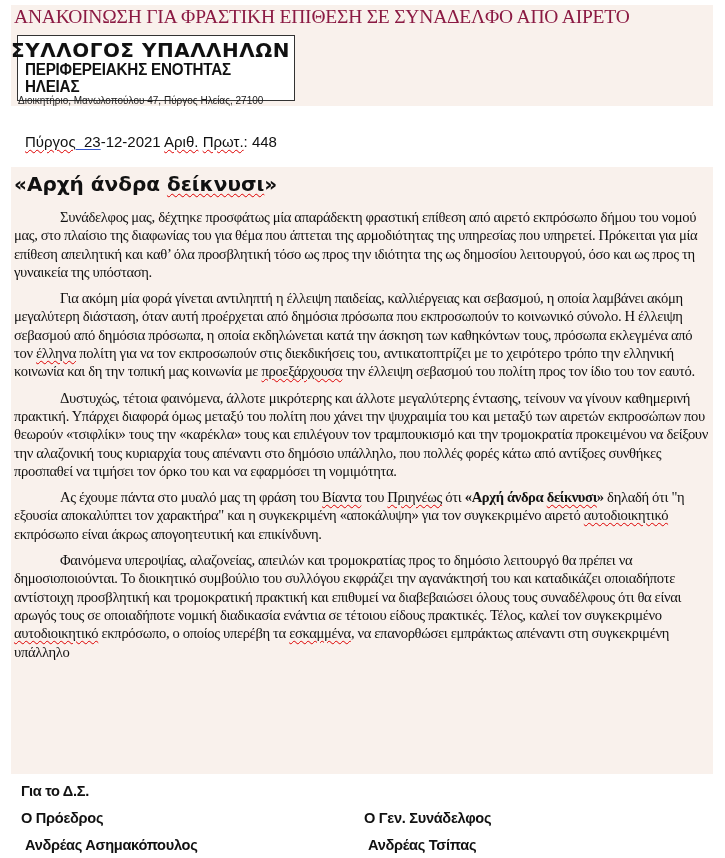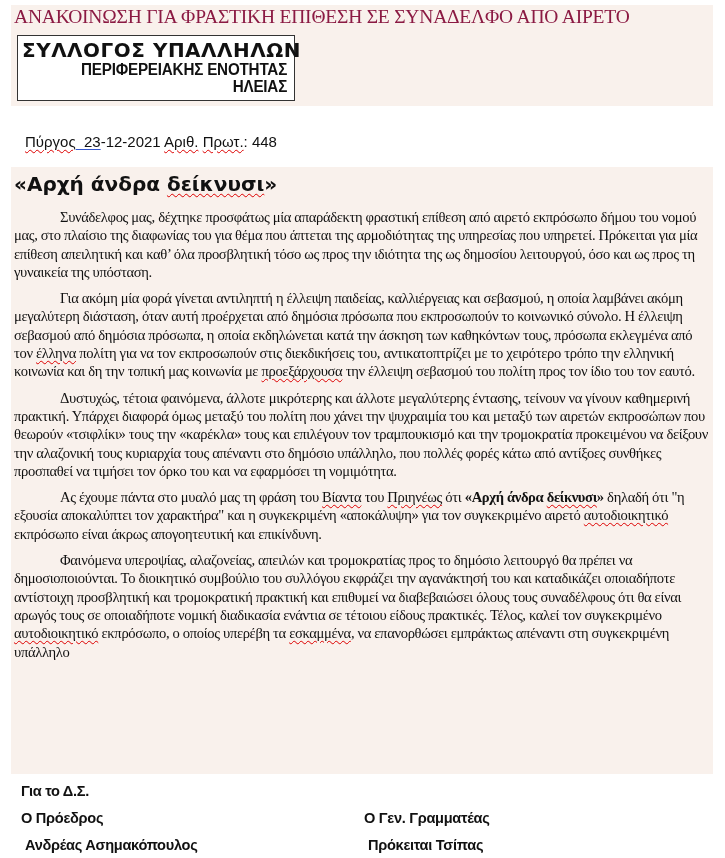--- a/index.html
+++ b/index.html
@@ -2,21 +2,21 @@
 <html><head>
 <meta charset="utf-8">
 <style>
   html, body { margin: 0; padding: 0; background: #ffffff; }
   body { width: 725px; height: 858px; position: relative; overflow: hidden;
          font-family: "Liberation Sans", sans-serif; color: #111; }
   .panel-top { position: absolute; left: 11px; top: 5px; width: 702px; height: 101px; background: #f9f1ec; }
   .headline { position: absolute; left: 14px; top: 6px; font-family: "Liberation Serif", serif;
               font-weight: normal; font-size: 19.5px; color: #8b1a43; letter-spacing: -0.2px; white-space: nowrap; }
   .logo { position: absolute; left: 17px; top: 35px; width: 278px; height: 66px; background: #fff;
-          border: 1px solid #333; box-sizing: border-box; text-align: right; }
+          border: 1px solid #333; box-sizing: border-box; text-align: left; }
   .logo .l1 { font-family: "DejaVu Sans", sans-serif; font-weight: bold; font-size: 19px; line-height: 22px; margin-top: 3px; letter-spacing: 0.5px; transform: scaleX(1.05); }
   .logo .l2 { font-family: "Liberation Sans", sans-serif; font-weight: bold; font-size: 16px; line-height: 17px; transform: scaleX(0.95); letter-spacing: -0.2px; }
   .logo .l3 { font-size: 10px; line-height: 11px; color: #222; }
   .logo .l4 { font-size: 8px; line-height: 11px; font-weight: bold; }
   .protocol { position: absolute; left: 25px; top: 133px; font-size: 15px; white-space: nowrap; }
   .squig { text-decoration: underline wavy #d00; text-decoration-thickness: 1px; text-underline-offset: 2px; }
   .blueline { text-decoration: underline #3355cc; text-underline-offset: 2px; }
   .panel-main { position: absolute; left: 11px; top: 167px; width: 702px; height: 607px; background: #f9f1ec; }
   .title { position: absolute; left: 14px; top: 172px; font-family: "DejaVu Sans", sans-serif; font-weight: bold;
            font-size: 20px; white-space: nowrap; }
@@ -27,20 +27,21 @@
 </style>
 </head>
 <body>
 
 <div class="panel-top"></div>
 <div class="headline">ΑΝΑΚΟΙΝΩΣΗ ΓΙΑ ΦΡΑΣΤΙΚΗ ΕΠΙΘΕΣΗ ΣΕ ΣΥΝΑΔΕΛΦΟ ΑΠΟ ΑΙΡΕΤΟ</div>
 
 <div class="logo">
   <div class="l1">ΣΥΛΛΟΓΟΣ ΥΠΑΛΛΗΛΩΝ</div>
   <div class="l2">ΠΕΡΙΦΕΡΕΙΑΚΗΣ ΕΝΟΤΗΤΑΣ ΗΛΕΙΑΣ</div>
+  <div class="l3">Διοικητήριο, Μανωλοπούλου 47, Πύργος Ηλείας, 27100</div>
 </div>
 
 <div class="protocol">
   <span class="squig">Πύργος</span><span class="blueline">&nbsp;&nbsp;<span>23</span></span><span>-12-2021</span>
   <span class="squig">Αριθ.</span>
   <span class="squig">Πρωτ.</span><span>: 448</span>
 </div>
 
 <div class="panel-main"></div>
 <div class="title"><span>«Αρχή άνδρα </span><span class="squig">δείκνυσι</span><span>»</span></div>
@@ -49,14 +50,14 @@
   <p>Συνάδελφος μας, δέχτηκε προσφάτως μία απαράδεκτη φραστική επίθεση από αιρετό εκπρόσωπο δήμου του νομού μας, στο πλαίσιο της διαφωνίας του για θέμα που άπτεται της  αρμοδιότητας της υπηρεσίας που υπηρετεί. Πρόκειται για μία επίθεση απειλητική και καθ’ όλα προσβλητική τόσο ως προς την ιδιότητα της ως δημοσίου λειτουργού, όσο και ως προς τη γυναικεία της υπόσταση.</p>
   <p><span>Για ακόμη μία φορά γίνεται αντιληπτή η έλλειψη παιδείας, καλλιέργειας και σεβασμού, η οποία λαμβάνει ακόμη μεγαλύτερη διάσταση, όταν  αυτή προέρχεται από δημόσια πρόσωπα που εκπροσωπούν το κοινωνικό σύνολο. Η έλλειψη σεβασμού από δημόσια πρόσωπα, η οποία εκδηλώνεται κατά την άσκηση των καθηκόντων τους, πρόσωπα εκλεγμένα από τον </span><span class="squig">έλληνα</span><span> πολίτη για να τον εκπροσωπούν στις διεκδικήσεις του,  αντικατοπτρίζει με το χειρότερο τρόπο την ελληνική κοινωνία και δη την τοπική μας κοινωνία με </span><span class="squig">προεξάρχουσα</span><span> την έλλειψη σεβασμού του πολίτη προς τον ίδιο του τον εαυτό.</span></p>
   <p>Δυστυχώς, τέτοια φαινόμενα, άλλοτε μικρότερης και άλλοτε μεγαλύτερης έντασης, τείνουν να γίνουν καθημερινή πρακτική. Υπάρχει διαφορά όμως μεταξύ του πολίτη που χάνει την ψυχραιμία του και μεταξύ των αιρετών εκπροσώπων που θεωρούν «τσιφλίκι» τους την «καρέκλα» τους και επιλέγουν τον τραμπουκισμό και την τρομοκρατία προκειμένου να δείξουν την αλαζονική τους κυριαρχία τους απέναντι στο δημόσιο υπάλληλο, που πολλές φορές κάτω από αντίξοες συνθήκες προσπαθεί να τιμήσει τον όρκο του και να εφαρμόσει τη νομιμότητα.</p>
   <p><span>Ας έχουμε πάντα στο μυαλό μας τη φράση του </span><span class="squig">Βίαντα</span><span> του </span><span class="squig">Πριηνέως</span><span> ότι </span><b>«Αρχή άνδρα </b><b class="squig">δείκνυσι</b><b>»</b><span> δηλαδή ότι "η εξουσία αποκαλύπτει τον χαρακτήρα" και η συγκεκριμένη «αποκάλυψη»  για τον συγκεκριμένο αιρετό </span><span class="squig">αυτοδιοικητικό</span><span> εκπρόσωπο είναι άκρως απογοητευτική και επικίνδυνη.</span></p>
   <p><span>Φαινόμενα υπεροψίας, αλαζονείας, απειλών και τρομοκρατίας προς το δημόσιο λειτουργό θα πρέπει να δημοσιοποιούνται. Το διοικητικό συμβούλιο του συλλόγου εκφράζει την αγανάκτησή του και καταδικάζει οποιαδήποτε αντίστοιχη προσβλητική και τρομοκρατική πρακτική και επιθυμεί να διαβεβαιώσει όλους τους συναδέλφους ότι θα είναι αρωγός τους σε οποιαδήποτε νομική διαδικασία ενάντια σε τέτοιου είδους πρακτικές. Τέλος, καλεί τον συγκεκριμένο </span><span class="squig">αυτοδιοικητικό</span><span> εκπρόσωπο, ο οποίος υπερέβη τα </span><span class="squig">εσκαμμένα</span><span>, να επανορθώσει εμπράκτως απέναντι στη συγκεκριμένη υπάλληλο</span></p>
 </div>
 
 <div class="sig" style="left:21px; top:783px;">Για το Δ.Σ.</div>
 <div class="sig" style="left:21px; top:810px;">Ο Πρόεδρος</div>
 <div class="sig" style="left:25px; top:837px;">Ανδρέας Ασημακόπουλος</div>
-<div class="sig" style="left:364px; top:810px;">Ο Γεν. Γραμματέας</div>
-<div class="sig" style="left:368px; top:837px;">Πρόκειται Τσίπας</div>
+<div class="sig" style="left:364px; top:810px;">Ο Γεν. Συνάδελφος</div>
+<div class="sig" style="left:368px; top:837px;">Ανδρέας Τσίπας</div>
 
 </body></html>

